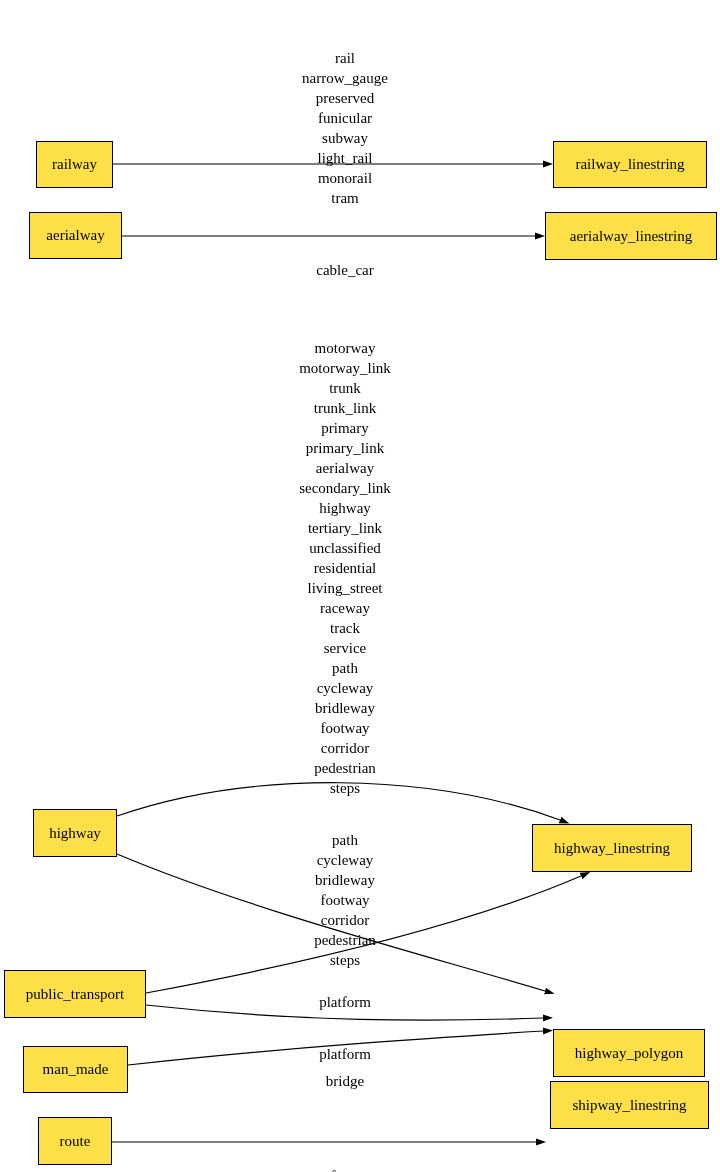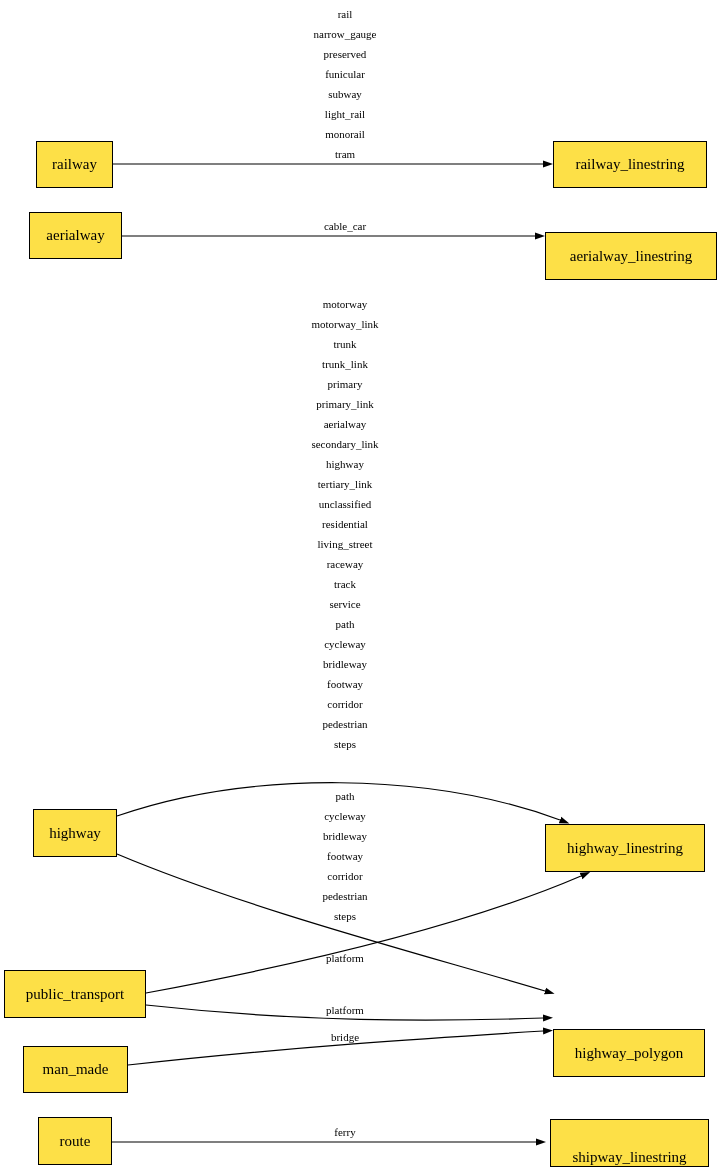--- a/index.html
+++ b/index.html
@@ -37,23 +37,24 @@
     justify-content: center;
     font-size: 15px;
     white-space: nowrap;
     box-sizing: border-box;
   }
   .edge-label {
     position: absolute;
     width: 240px;
     left: 225px;
     text-align: center;
-    font-size: 11px;
+    font-size: 15px;
     line-height: 20px;
     white-space: nowrap;
+    margin-top: 44px;
   }
 </style>
 </head>
 <body>
 
 <div class="canvas">
 
   <svg class="edge-layer" width="720" height="1172" viewBox="0 0 720 1172" xmlns="http://www.w3.org/2000/svg">
     <defs>
       <marker id="arrow" markerWidth="11" markerHeight="10" refX="0" refY="4.5" orient="auto" markerUnits="userSpaceOnUse">
@@ -145,26 +146,26 @@
   <div class="node" style="left:23px; top:1046px; width:105px; height:47px;">
     <span>man_made</span>
   </div>
   <div class="node" style="left:38px; top:1117px; width:74px; height:48px;">
     <span>route</span>
   </div>
 
   <div class="node" style="left:553px; top:141px; width:154px; height:47px;">
     <span>railway_linestring</span>
   </div>
-  <div class="node" style="left:545px; top:212px; width:172px; height:48px;margin-top:20px;">
+  <div class="node" style="left:545px; top:212px; width:172px; height:48px;">
     <span>aerialway_linestring</span>
   </div>
-  <div class="node" style="left:545px; top:824px; width:160px; height:48px;font-family:Liberation Serif, serif;">
+  <div class="node" style="left:532px; top:824px; width:160px; height:48px;font-family:Liberation Serif, serif;">
     <span>highway_linestring</span>
   </div>
   <div class="node" style="left:553px; top:996px; width:152px; height:48px;margin-top:33px;">
     <span>highway_polygon</span>
   </div>
-  <div class="node" style="left:550px; top:1119px; width:159px; height:48px;align-items:flex-end;">
+  <div class="node" style="left:550px; top:1081px; width:159px; height:48px;">
     <span>shipway_linestring</span>
   </div>
 
 </div>
 
 </body></html>

